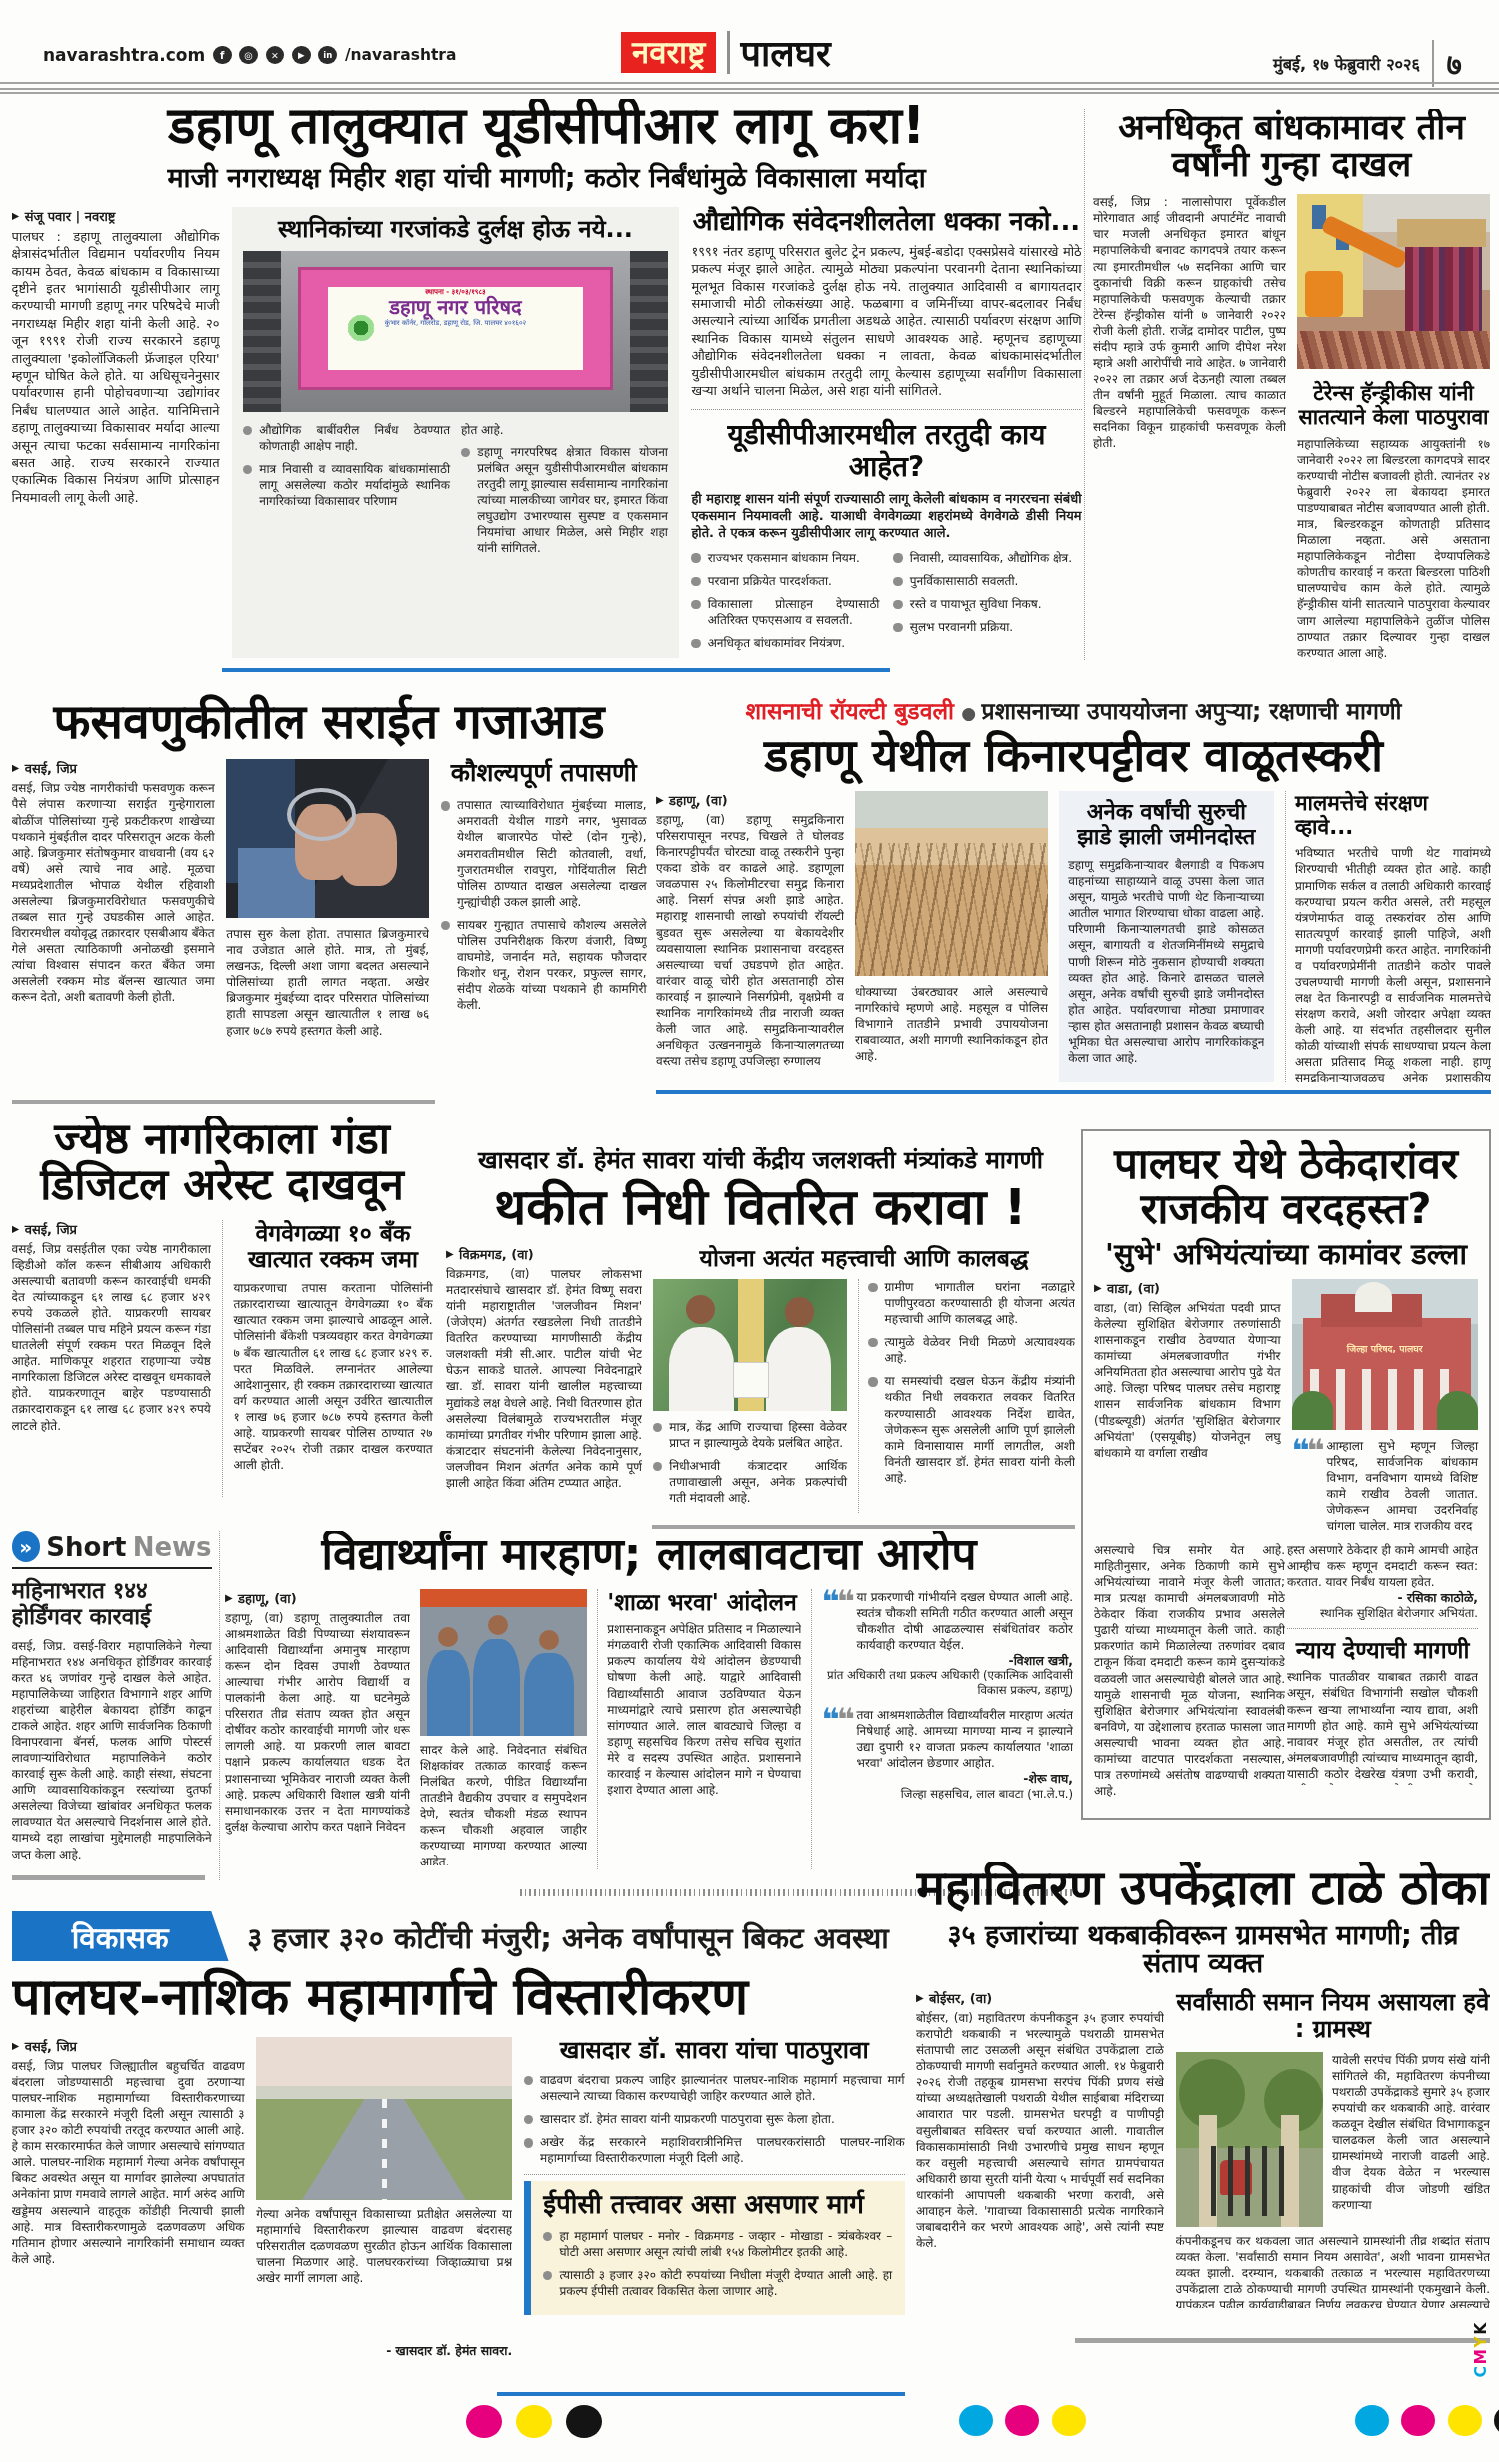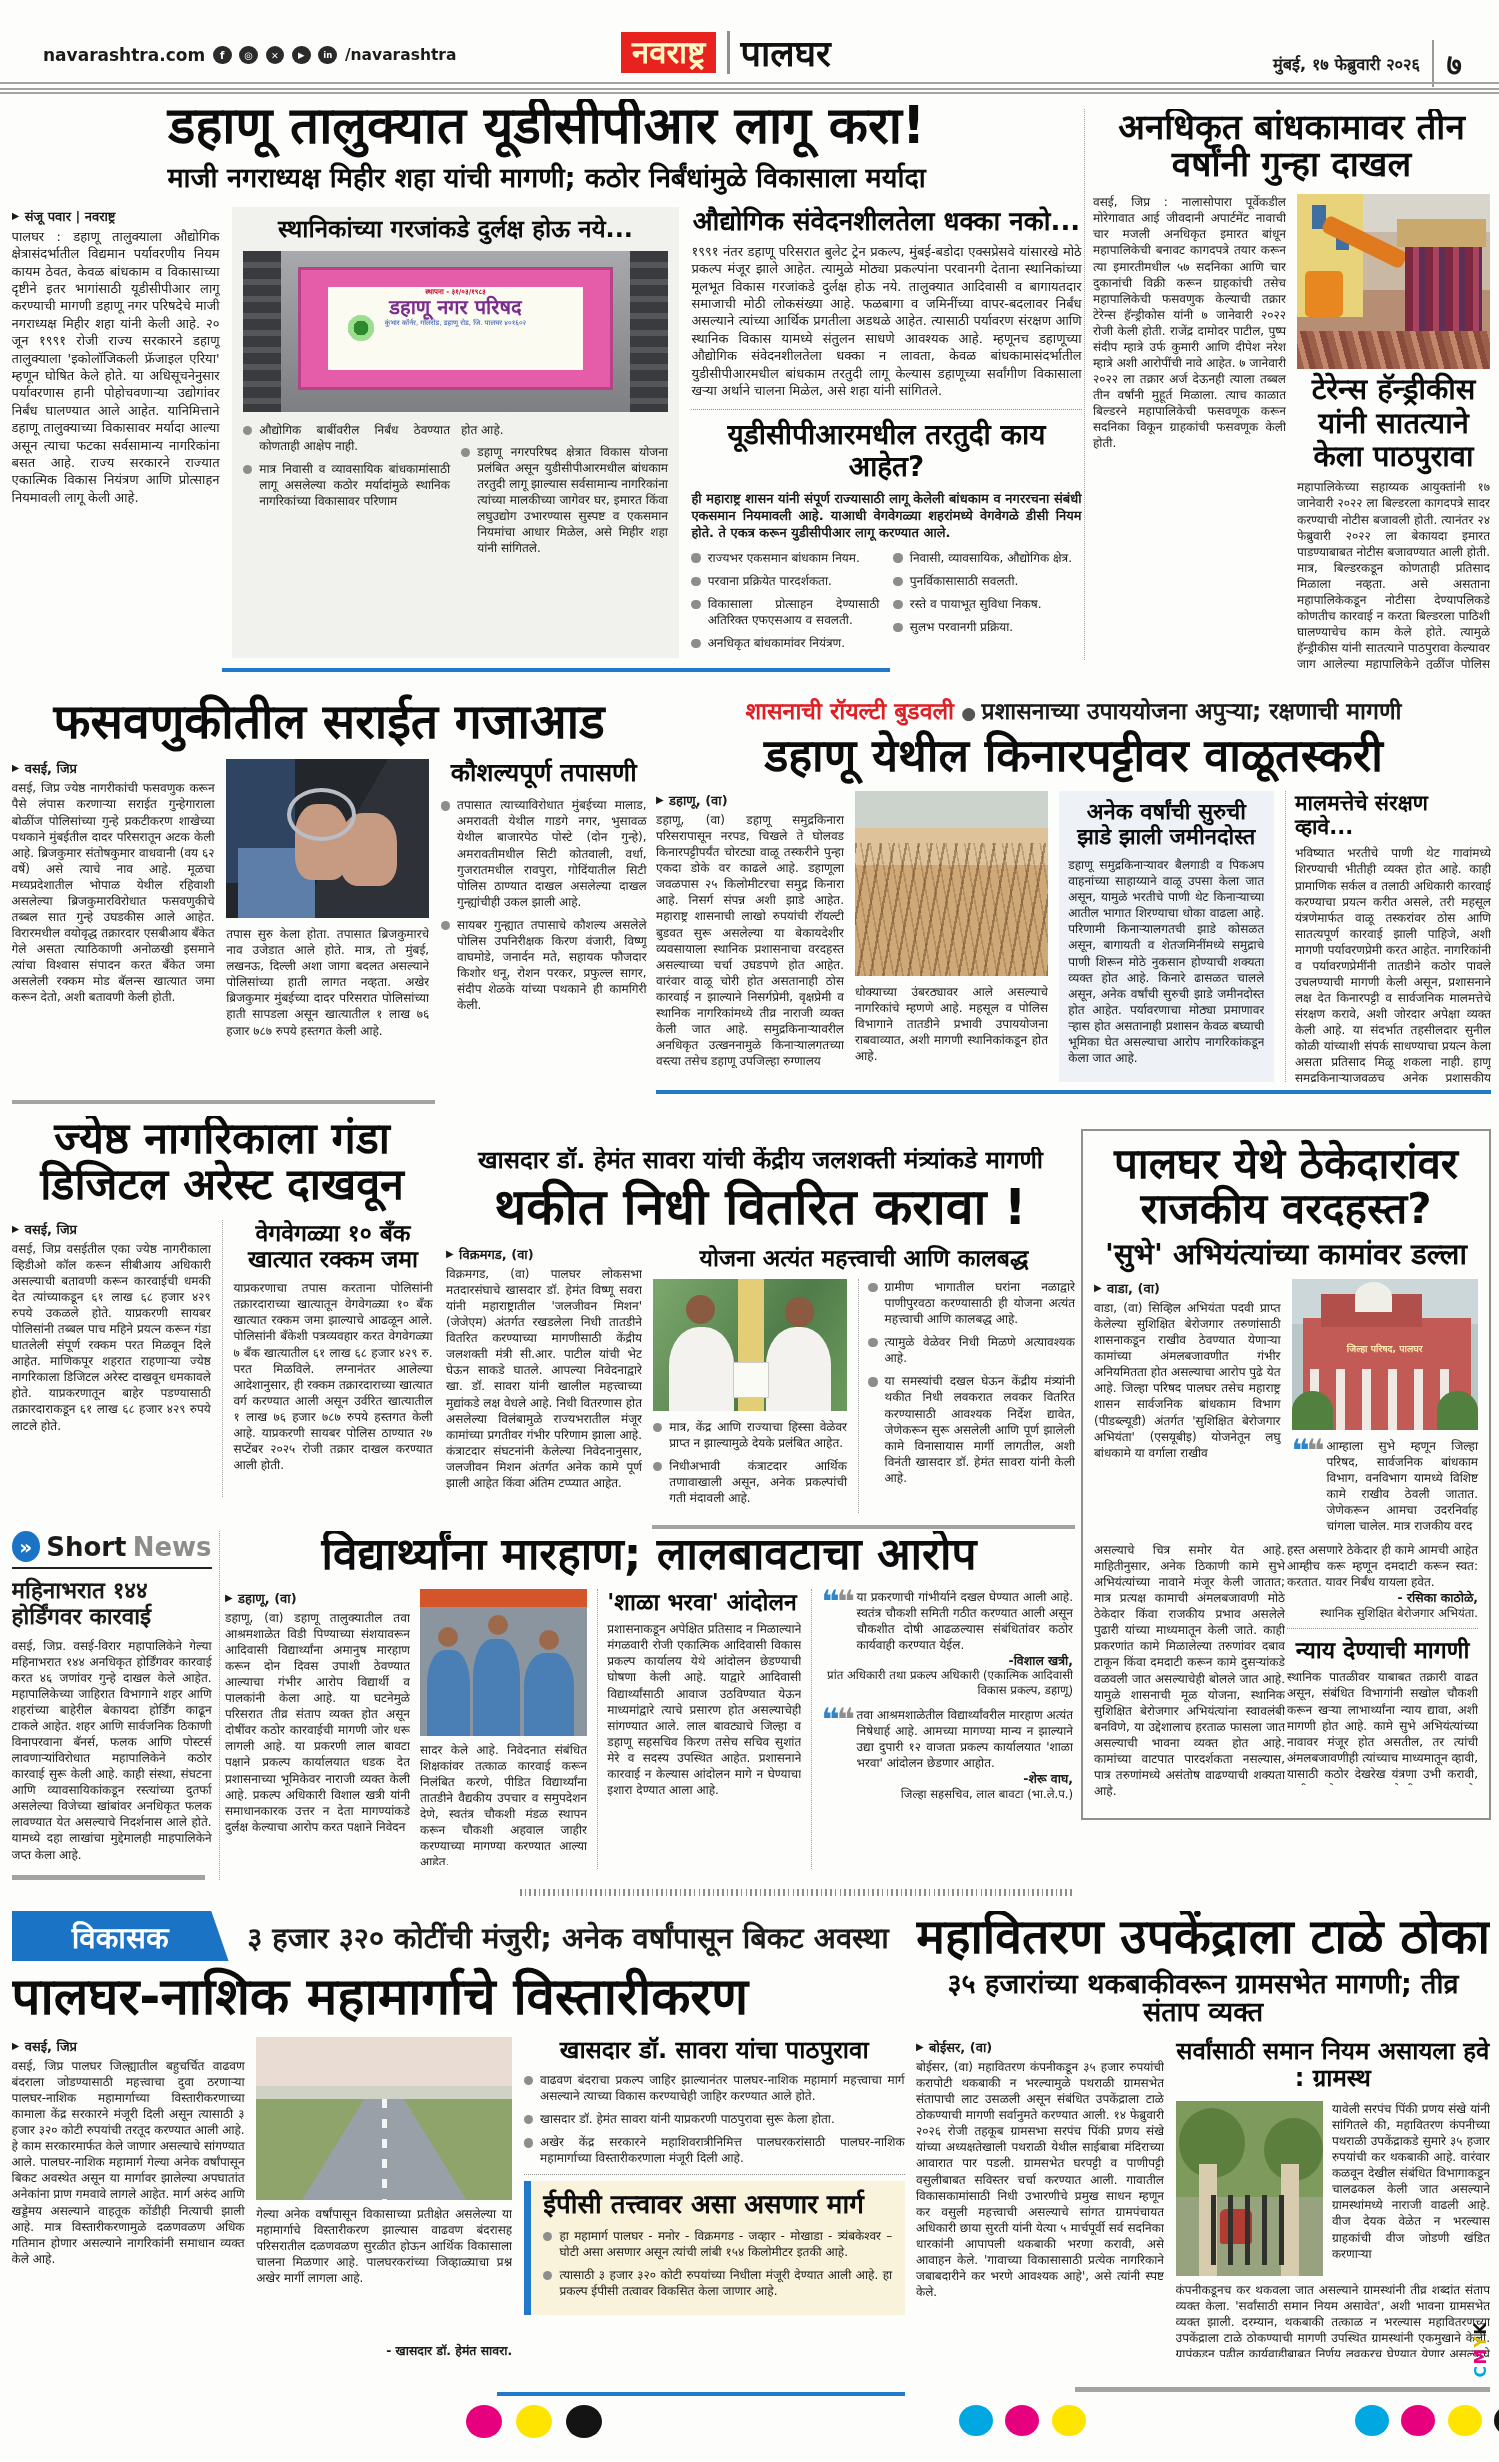--- a/index.html
+++ b/index.html
@@ -214,21 +214,21 @@
         <div class="ph ph-demo" style="height:175px;">
           <div class="wall"></div>
           <div class="win" style="left:8%;top:6%;"></div>
           <div class="win" style="left:20%;top:18%;"></div>
           <div class="arm"></div>
           <div class="cab"></div>
           <div class="slab"></div>
           <div class="drape"></div>
           <div class="rubble"></div>
         </div>
-        <div class="sh" style="font-size:29px;margin-top:4px;">टेरेन्स हॅन्ड्रीकीस यांनी सातत्याने केला पाठपुरावा</div>
+        <div class="sh" style="font-size:21px;margin-top:12px;">टेरेन्स हॅन्ड्रीकीस यांनी सातत्याने केला पाठपुरावा</div>
         <div class="bd sm clip" style="margin-top:6.2px;height:256px;">महापालिकेच्या सहाय्यक आयुक्तांनी १७ जानेवारी २०२२ ला बिल्डरला कागदपत्रे सादर करण्याची नोटीस बजावली होती. त्यानंतर २४ फेब्रुवारी २०२२ ला बेकायदा इमारत पाडण्याबाबत नोटीस बजावण्यात आली होती. मात्र, बिल्डरकडून कोणताही प्रतिसाद मिळाला नव्हता. असे असताना महापालिकेकडून नोटीसा देण्यापलिकडे कोणतीच कारवाई न करता बिल्डरला पाठिशी घालण्याचेच काम केले होते. त्यामुळे हॅन्ड्रीकीस यांनी सातत्याने पाठपुरावा केल्यावर जाग आलेल्या महापालिकेने तुळींज पोलिस ठाण्यात तक्रार दिल्यावर गुन्हा दाखल करण्यात आला आहे.</div>
       </div>
     </div>
   </div>
 
   <div class="abs clip" style="left:11.6px;top:685px;width:635px;height:419px;">
     <div class="hl" style="font-size:48px;margin-top:11px;">फसवणुकीतील सराईत गजाआड</div>
     <div class="cols" style="gap:11.6px;margin-top:12.4px;">
       <div class="col" style="flex:0 0 203px;">
         <div class="by">
@@ -507,21 +507,21 @@
           <div class="bl">
               <span class="dt"></span>
               <span class="bd sm">त्यासाठी ३ हजार ३२० कोटी रुपयांच्या निधीला मंजूरी देण्यात आली आहे. हा प्रकल्प ईपीसी तत्वावर विकसित केला जाणार आहे.</span>
             </div>
         </div>
       </div>
     </div>
     <div class="abs blue" style="left:485px;bottom:0;width:408px;height:3.9px;"></div>
   </div>
 
-  <div class="abs clip" style="left:916px;top:1911px;width:574px;height:481px;">
+  <div class="abs clip" style="left:916px;top:1862px;width:574px;height:481px;">
     <div class="hl" style="font-size:48px;">महावितरण उपकेंद्राला टाळे ठोका</div>
     <div class="hl" style="font-size:27px;margin-top:7.8px;">३५ हजारांच्या थकबाकीवरून ग्रामसभेत मागणी; तीव्र संताप व्यक्त</div>
     <div class="cols" style="gap:11.6px;margin-top:11px;">
       <div class="col" style="flex:0 0 248px;">
         <div class="by">
             <span class="arr">▶</span>
             <b>बोईसर, (वा)</b>
           </div>
         <div class="bd sm clip" style="height:326px;">बोईसर, (वा) महावितरण कंपनीकडून ३५ हजार रुपयांची करापोटी थकबाकी न भरल्यामुळे पथराळी ग्रामसभेत संतापाची लाट उसळली असून संबंधित उपकेंद्राला टाळे ठोकण्याची मागणी सर्वानुमते करण्यात आली. १४ फेब्रुवारी २०२६ रोजी तहकूब ग्रामसभा सरपंच पिंकी प्रणय संखे यांच्या अध्यक्षतेखाली पथराळी येथील साईबाबा मंदिराच्या आवारात पार पडली. ग्रामसभेत घरपट्टी व पाणीपट्टी वसुलीबाबत सविस्तर चर्चा करण्यात आली. गावातील विकासकामांसाठी निधी उभारणीचे प्रमुख साधन म्हणून कर वसुली महत्त्वाची असल्याचे सांगत ग्रामपंचायत अधिकारी छाया सुरती यांनी येत्या ५ मार्चपूर्वी सर्व सदनिका धारकांनी आपापली थकबाकी भरणा करावी, असे आवाहन केले. 'गावाच्या विकासासाठी प्रत्येक नागरिकाने जबाबदारीने कर भरणे आवश्यक आहे', असे त्यांनी स्पष्ट केले.</div>
       </div>

